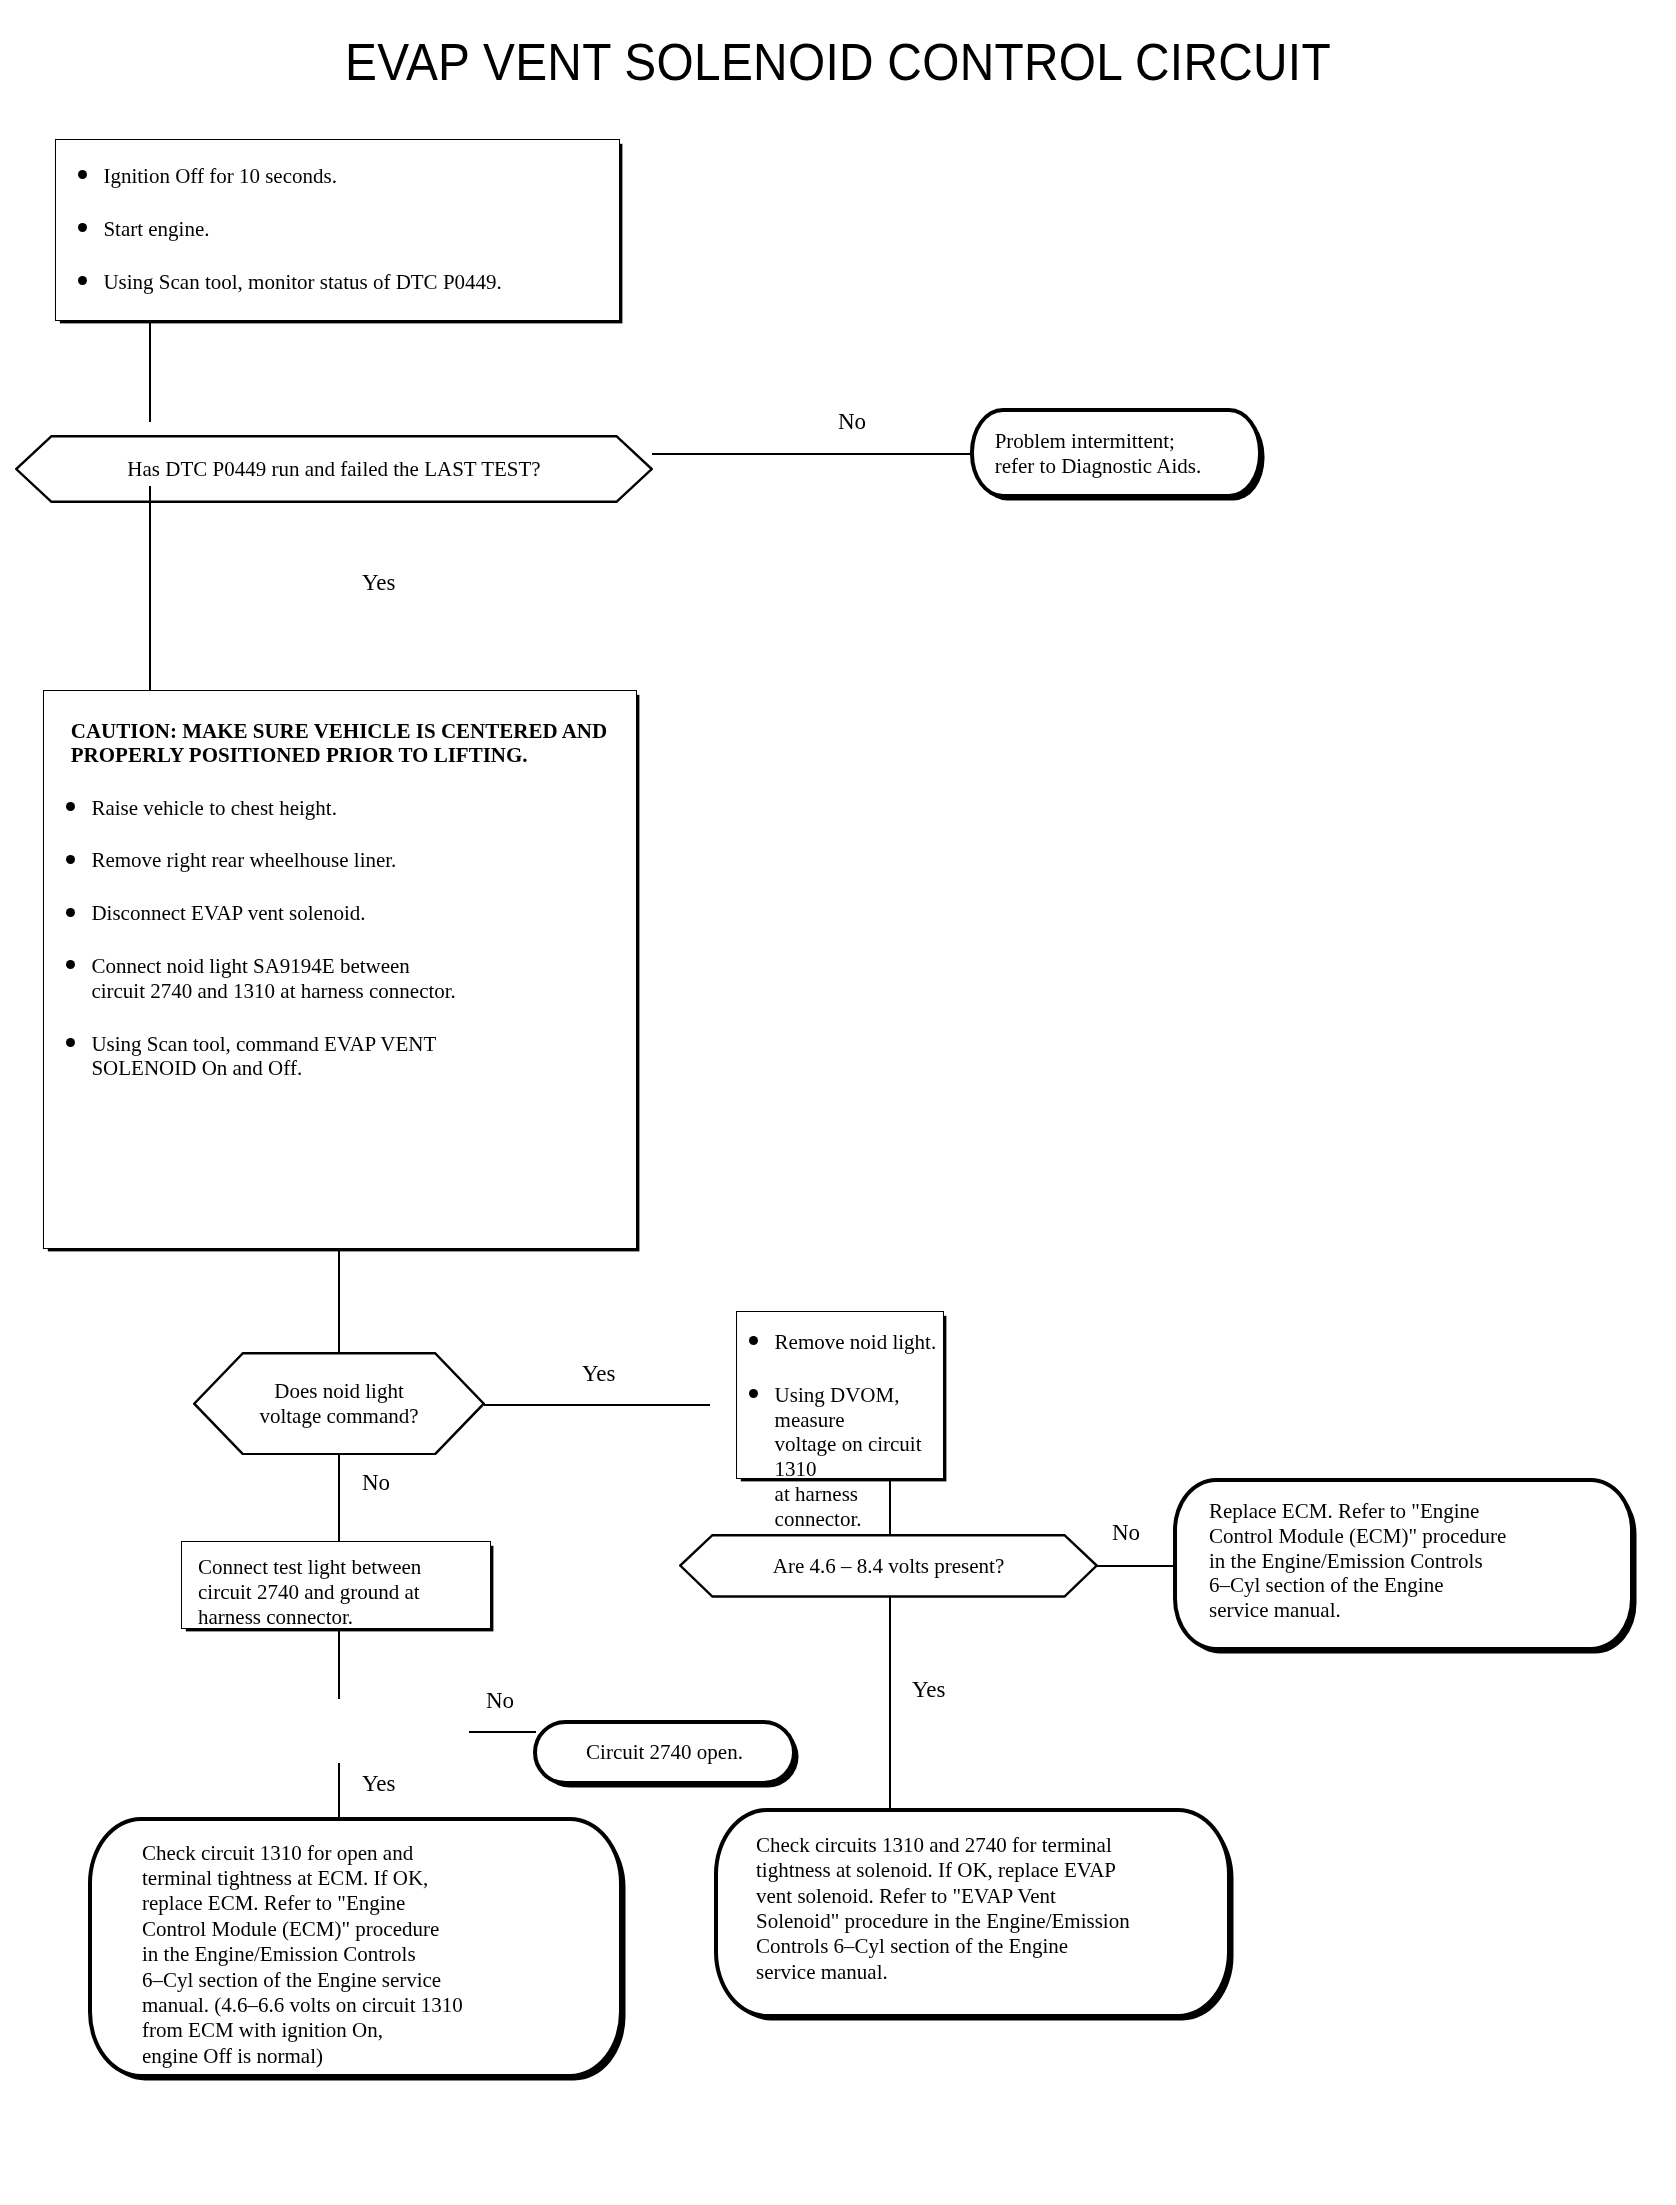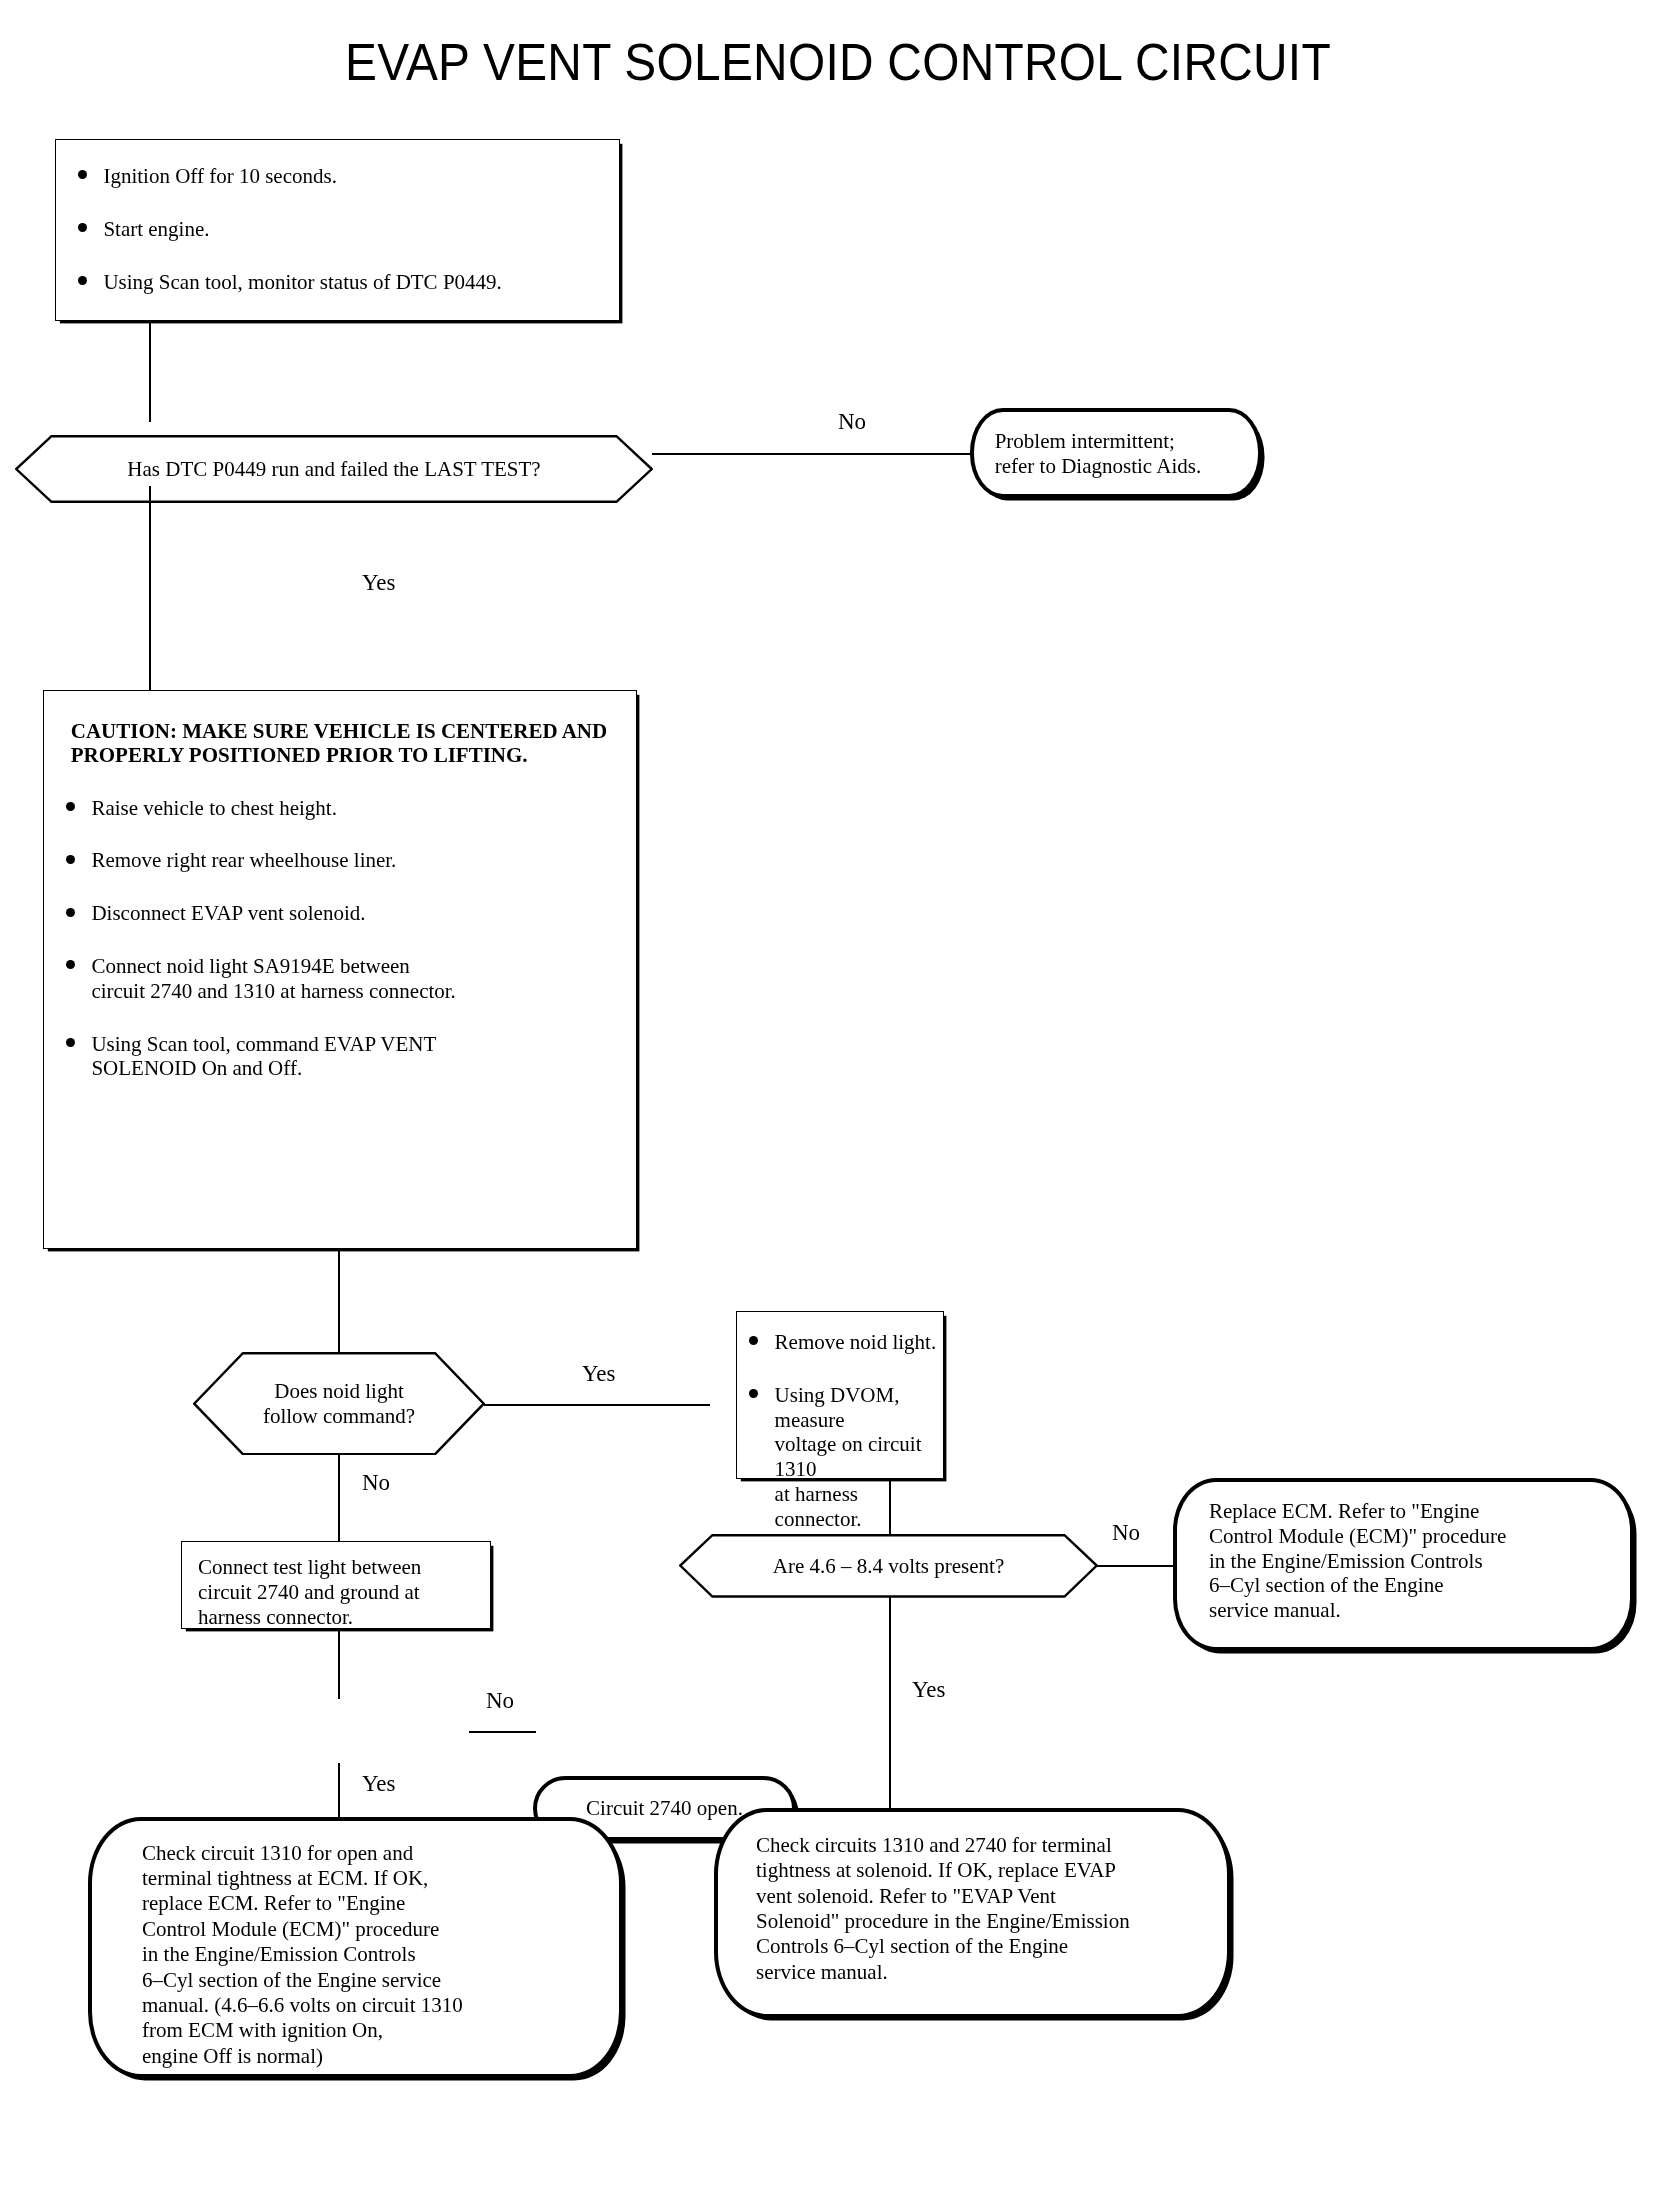--- a/index.html
+++ b/index.html
@@ -199,21 +199,21 @@
 
   <div class="vline" style="left:338px; top:1249px; height:105px;"></div>
 
   <div class="hex" style="left:193px; top:1352px; width:292px; height:103px;">
     <svg class="hexbg" viewBox="0 0 480 170" preserveAspectRatio="none">
       <polygon points="82,2 398,2 478,85 398,168 82,168 2,85" fill="#ffffff" stroke="#000000" stroke-width="4"></polygon>
     </svg>
     <div class="hextext bodytext">
       <div>
         <div>Does noid light</div>
-        <div>follow command?</div>
+        <div>voltage command?</div>
       </div>
     </div>
   </div>
 
   <div class="hline" style="left:484px; top:1404px; width:226px;"></div>
   <div class="edgelabel" style="left:582px; top:1362px;">Yes</div>
 
   <div class="vline" style="left:338px; top:1455px; height:87px;"></div>
   <div class="edgelabel" style="left:362px; top:1471px;">No</div>
 
@@ -257,21 +257,21 @@
 6–Cyl section of the Engine
 service manual.</div>
   </div>
 
   <div class="vline" style="left:338px; top:1630px; height:69px;"></div>
 
 
   <div class="hline" style="left:469px; top:1731px; width:67px;"></div>
   <div class="edgelabel" style="left:486px; top:1689px;">No</div>
 
-  <div class="node rounded-sm" style="left:533px; top:1776px; width:263px; height:65px; border-radius:33px;">
+  <div class="node rounded-sm" style="left:533px; top:1720px; width:263px; height:65px; border-radius:33px;">
     <div class="bodytext" style="text-align:center; line-height:57px;">Circuit 2740 open.</div>
   </div>
 
   <div class="vline" style="left:338px; top:1763px; height:56px;"></div>
   <div class="edgelabel" style="left:362px; top:1772px;">Yes</div>
 
   <div class="vline" style="left:889px; top:1596px; height:222px;"></div>
   <div class="edgelabel" style="left:912px; top:1678px;">Yes</div>
 
   <div class="node rounded" style="left:88px; top:1817px; width:535px; height:261px; border-radius:53px/66px;">

